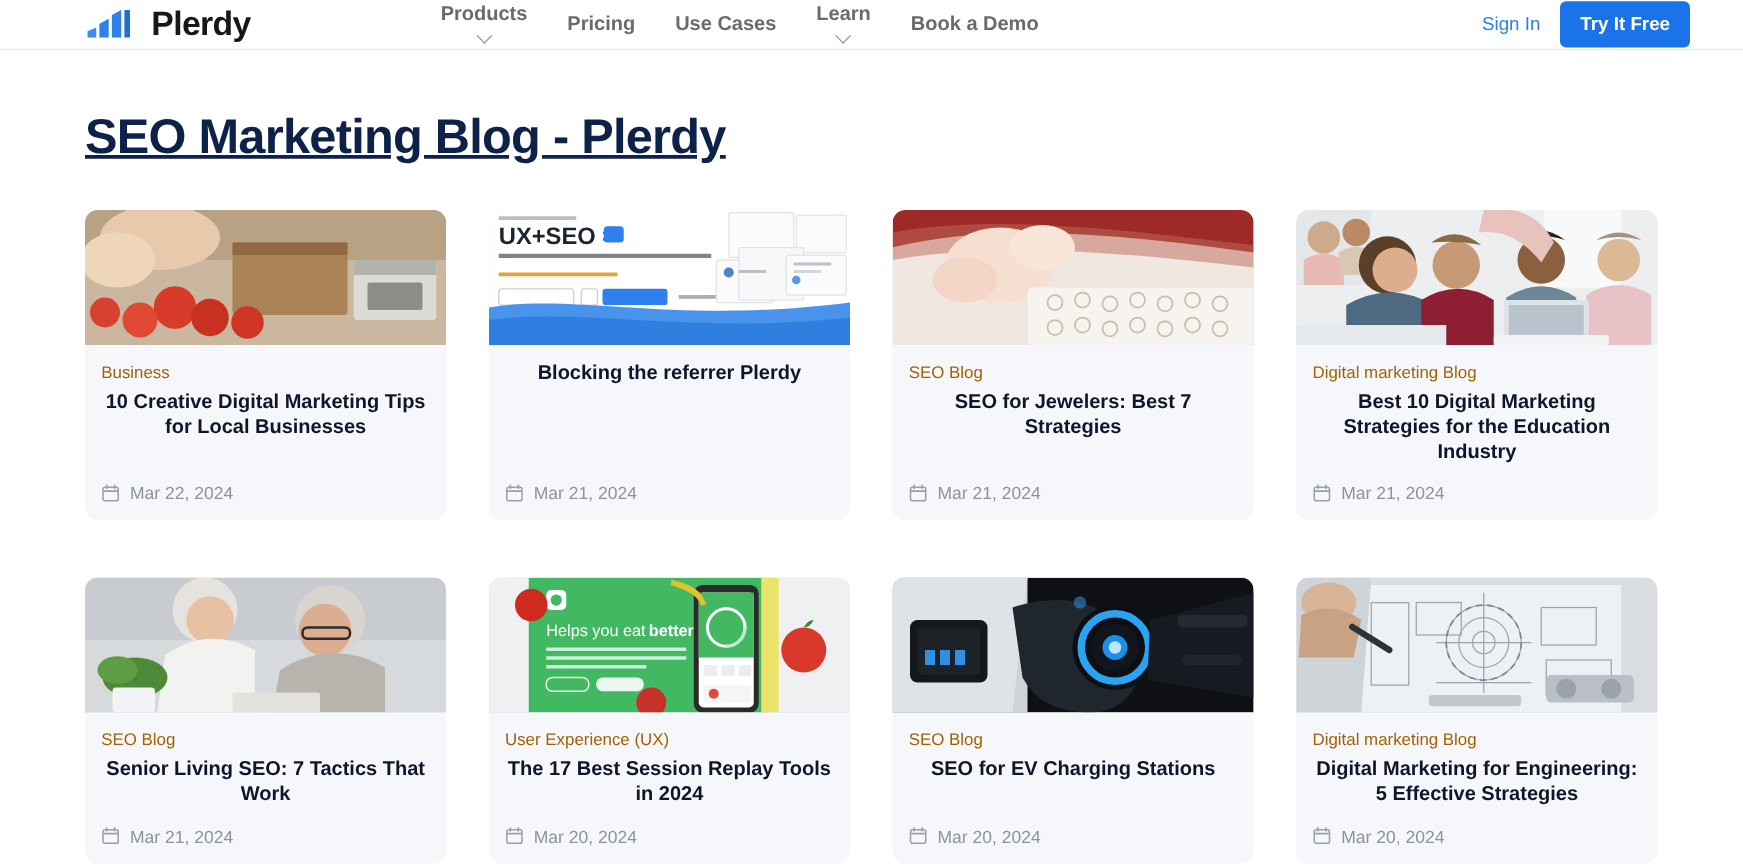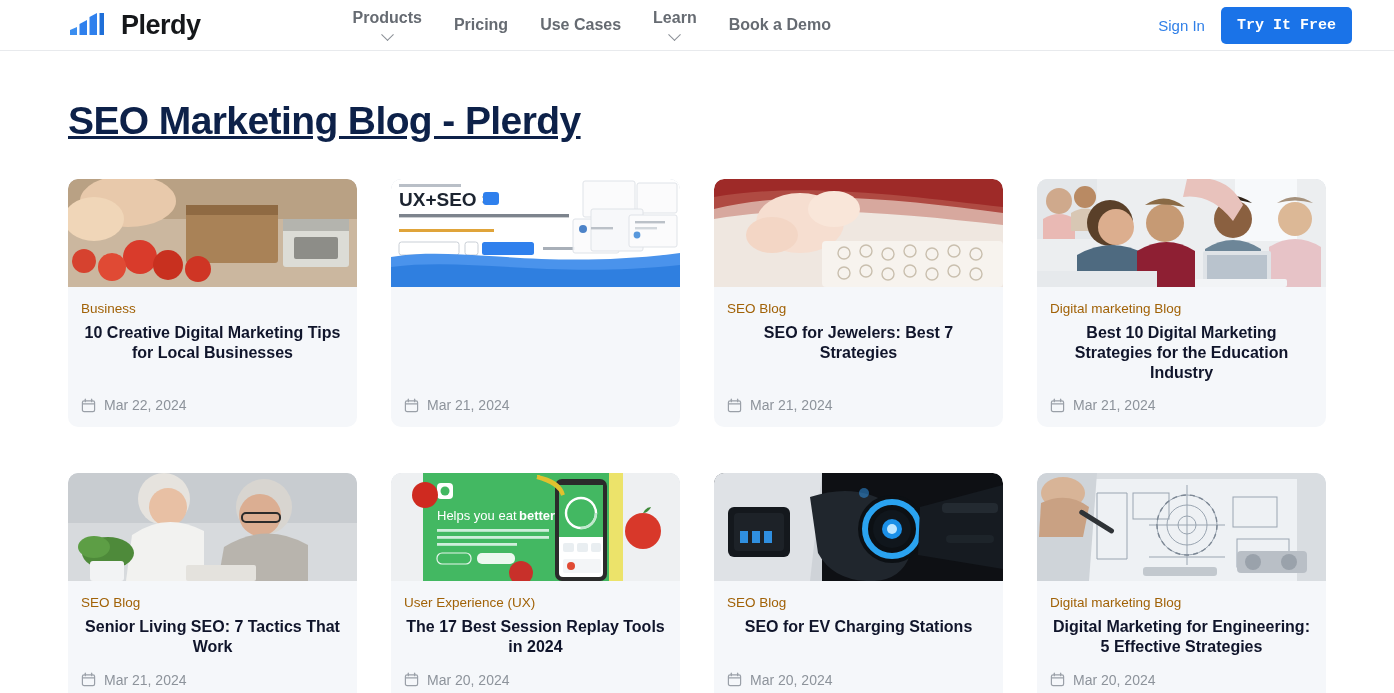--- a/index.html
+++ b/index.html
@@ -7,21 +7,21 @@
     width: 1394px;
     height: 693px;
     overflow: hidden;
     background: #ffffff;
     font-family: "Liberation Sans", sans-serif;
     -webkit-font-smoothing: antialiased;
   }
 
   
   .header {
-    height: 51px;
+    height: 40px;
     width: 100%;
     background: #ffffff;
     border-bottom: 1px solid #e8eaed;
     display: flex;
     align-items: center;
     position: relative;
   }
   .logo-wrap {
     display: flex;
     align-items: center;
@@ -78,21 +78,21 @@
   .trybtn {
     background: #1a73e8;
     color: #ffffff;
     font-size: 15px;
     font-weight: bold;
     border: none;
     border-radius: 5px;
     padding: 10px 16px;
     cursor: pointer;
     white-space: nowrap;
-    font-family: Liberation Mono, monospace;
+    font-family: Liberation Sans, sans-serif;
   }
 
   
   .page-title {
     margin: 48px 0 7px 68px;
     font-size: 39px;
     font-weight: bold;
     color: #0d2149;
     letter-spacing: -0.6px;
     text-decoration: underline;
@@ -256,20 +256,21 @@
           <rect x="200" y="48" width="22" height="2.4" fill="#b6bcc4"></rect>
           <rect x="244" y="42" width="30" height="2.4" fill="#b6bcc4"></rect>
           <rect x="244" y="48" width="22" height="2.4" fill="#cfd4da"></rect>
           <circle cx="246" cy="56" r="3.4" fill="#4a90d9"></circle>
         </g>
         <path d="M0 78 C70 66 150 92 289 74 L289 108 L0 108 Z" fill="#4a93ec"></path>
         <path d="M0 88 C80 78 160 100 289 86 L289 108 L0 108 Z" fill="#2f7fe0"></path>
       </svg>
     </div>
     <div class="card-body">
+      <div class="ctitle">Blocking the referrer Plerdy</div>
     </div>
     <div class="card-foot">
       <span>
         <svg class="cal-ico" viewBox="0 0 16 16">
           <rect x="1.5" y="3" width="13" height="11.5" rx="1.8" fill="none" stroke="#9aa0a8" stroke-width="1.3"></rect>
           <line x1="4.6" y1="1.3" x2="4.6" y2="4" stroke="#9aa0a8" stroke-width="1.3" stroke-linecap="round"></line>
           <line x1="11.4" y1="1.3" x2="11.4" y2="4" stroke="#9aa0a8" stroke-width="1.3" stroke-linecap="round"></line>
           <line x1="1.5" y1="6.3" x2="14.5" y2="6.3" stroke="#9aa0a8" stroke-width="1.3"></line>
         </svg>
       </span>

